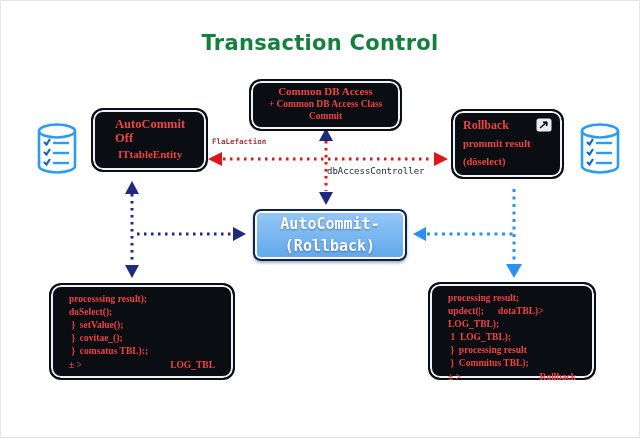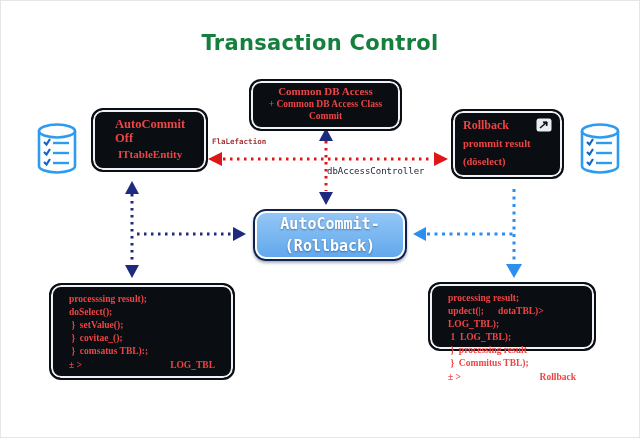--- a/index.html
+++ b/index.html
@@ -16,21 +16,21 @@
   .darkbox{
     position:absolute;background:#0a0d12;color:#ef4444;
     border:2px solid #0b0e13;border-radius:12px;
     box-shadow:inset 0 0 0 2px #eef2f6;
     font-weight:bold;
     font-family:Liberation Serif, serif;
   }
   .bluebox{
     position:absolute;left:252px;top:208px;width:150px;height:46px;
     background:linear-gradient(#96c8f6,#5fa7ec);
-    border:2px solid #0f2150;border-radius:13px;
+    border:2px solid #0f2150;border-radius:8px;
     box-shadow:inset 0 0 0 2px #fdfdfd,0 2px 3px rgba(10,25,60,.35);
     color:#fff;text-align:center;font-weight:bold;font-size:15px;line-height:22px;
     padding-top:2px;text-shadow:0 1px 2px rgba(15,35,80,.45);
   }
   
   .topbox{left:248px;top:78px;width:149px;height:44px;text-align:center;padding-top:4px;}
   .topbox .l1{font-size:11px;line-height:13px;}
   .topbox .l2{font-size:9.5px;line-height:12px;}
   .topbox .l3{font-size:9.5px;line-height:12px;}
   
@@ -42,21 +42,21 @@
   .rightbox{left:450px;top:108px;width:113px;height:70px;padding:8px 10px;box-sizing:border-box;}
   .rightbox .hdr{display:flex;justify-content:space-between;align-items:flex-start;}
   .rightbox .l1{font-size:12px;line-height:13px;}
   .rightbox .l2{font-size:10.5px;line-height:12px;margin-top:6px;}
   .rightbox .l3{font-size:10.5px;line-height:12px;margin-top:6px;}
   
   .codebox{padding:8px 18px;box-sizing:border-box;font-size:9.5px;line-height:13px;}
   .codebox .ln{white-space:pre;}
   .codebox .ftr{display:flex;justify-content:space-between;margin-top:1px;}
   .codeleft{left:48px;top:282px;width:186px;height:97px;}
-  .coderight{left:427px;top:281px;width:168px;height:69px;}
+  .coderight{left:427px;top:281px;width:168px;height:98px;}
   
   .lbl-red{
     position:absolute;left:211px;top:136px;font-size:7.5px;font-weight:bold;color:#a33434;
   }
   .lbl-dbac{
     position:absolute;left:318px;top:165px;font-size:9px;font-weight:normal;color:#1b2330;margin-left:8px;
   }
   .dbicon{position:absolute;}
   .dbicon.left{left:34px;top:121px;}
   .dbicon.right{left:577px;top:121px;}

